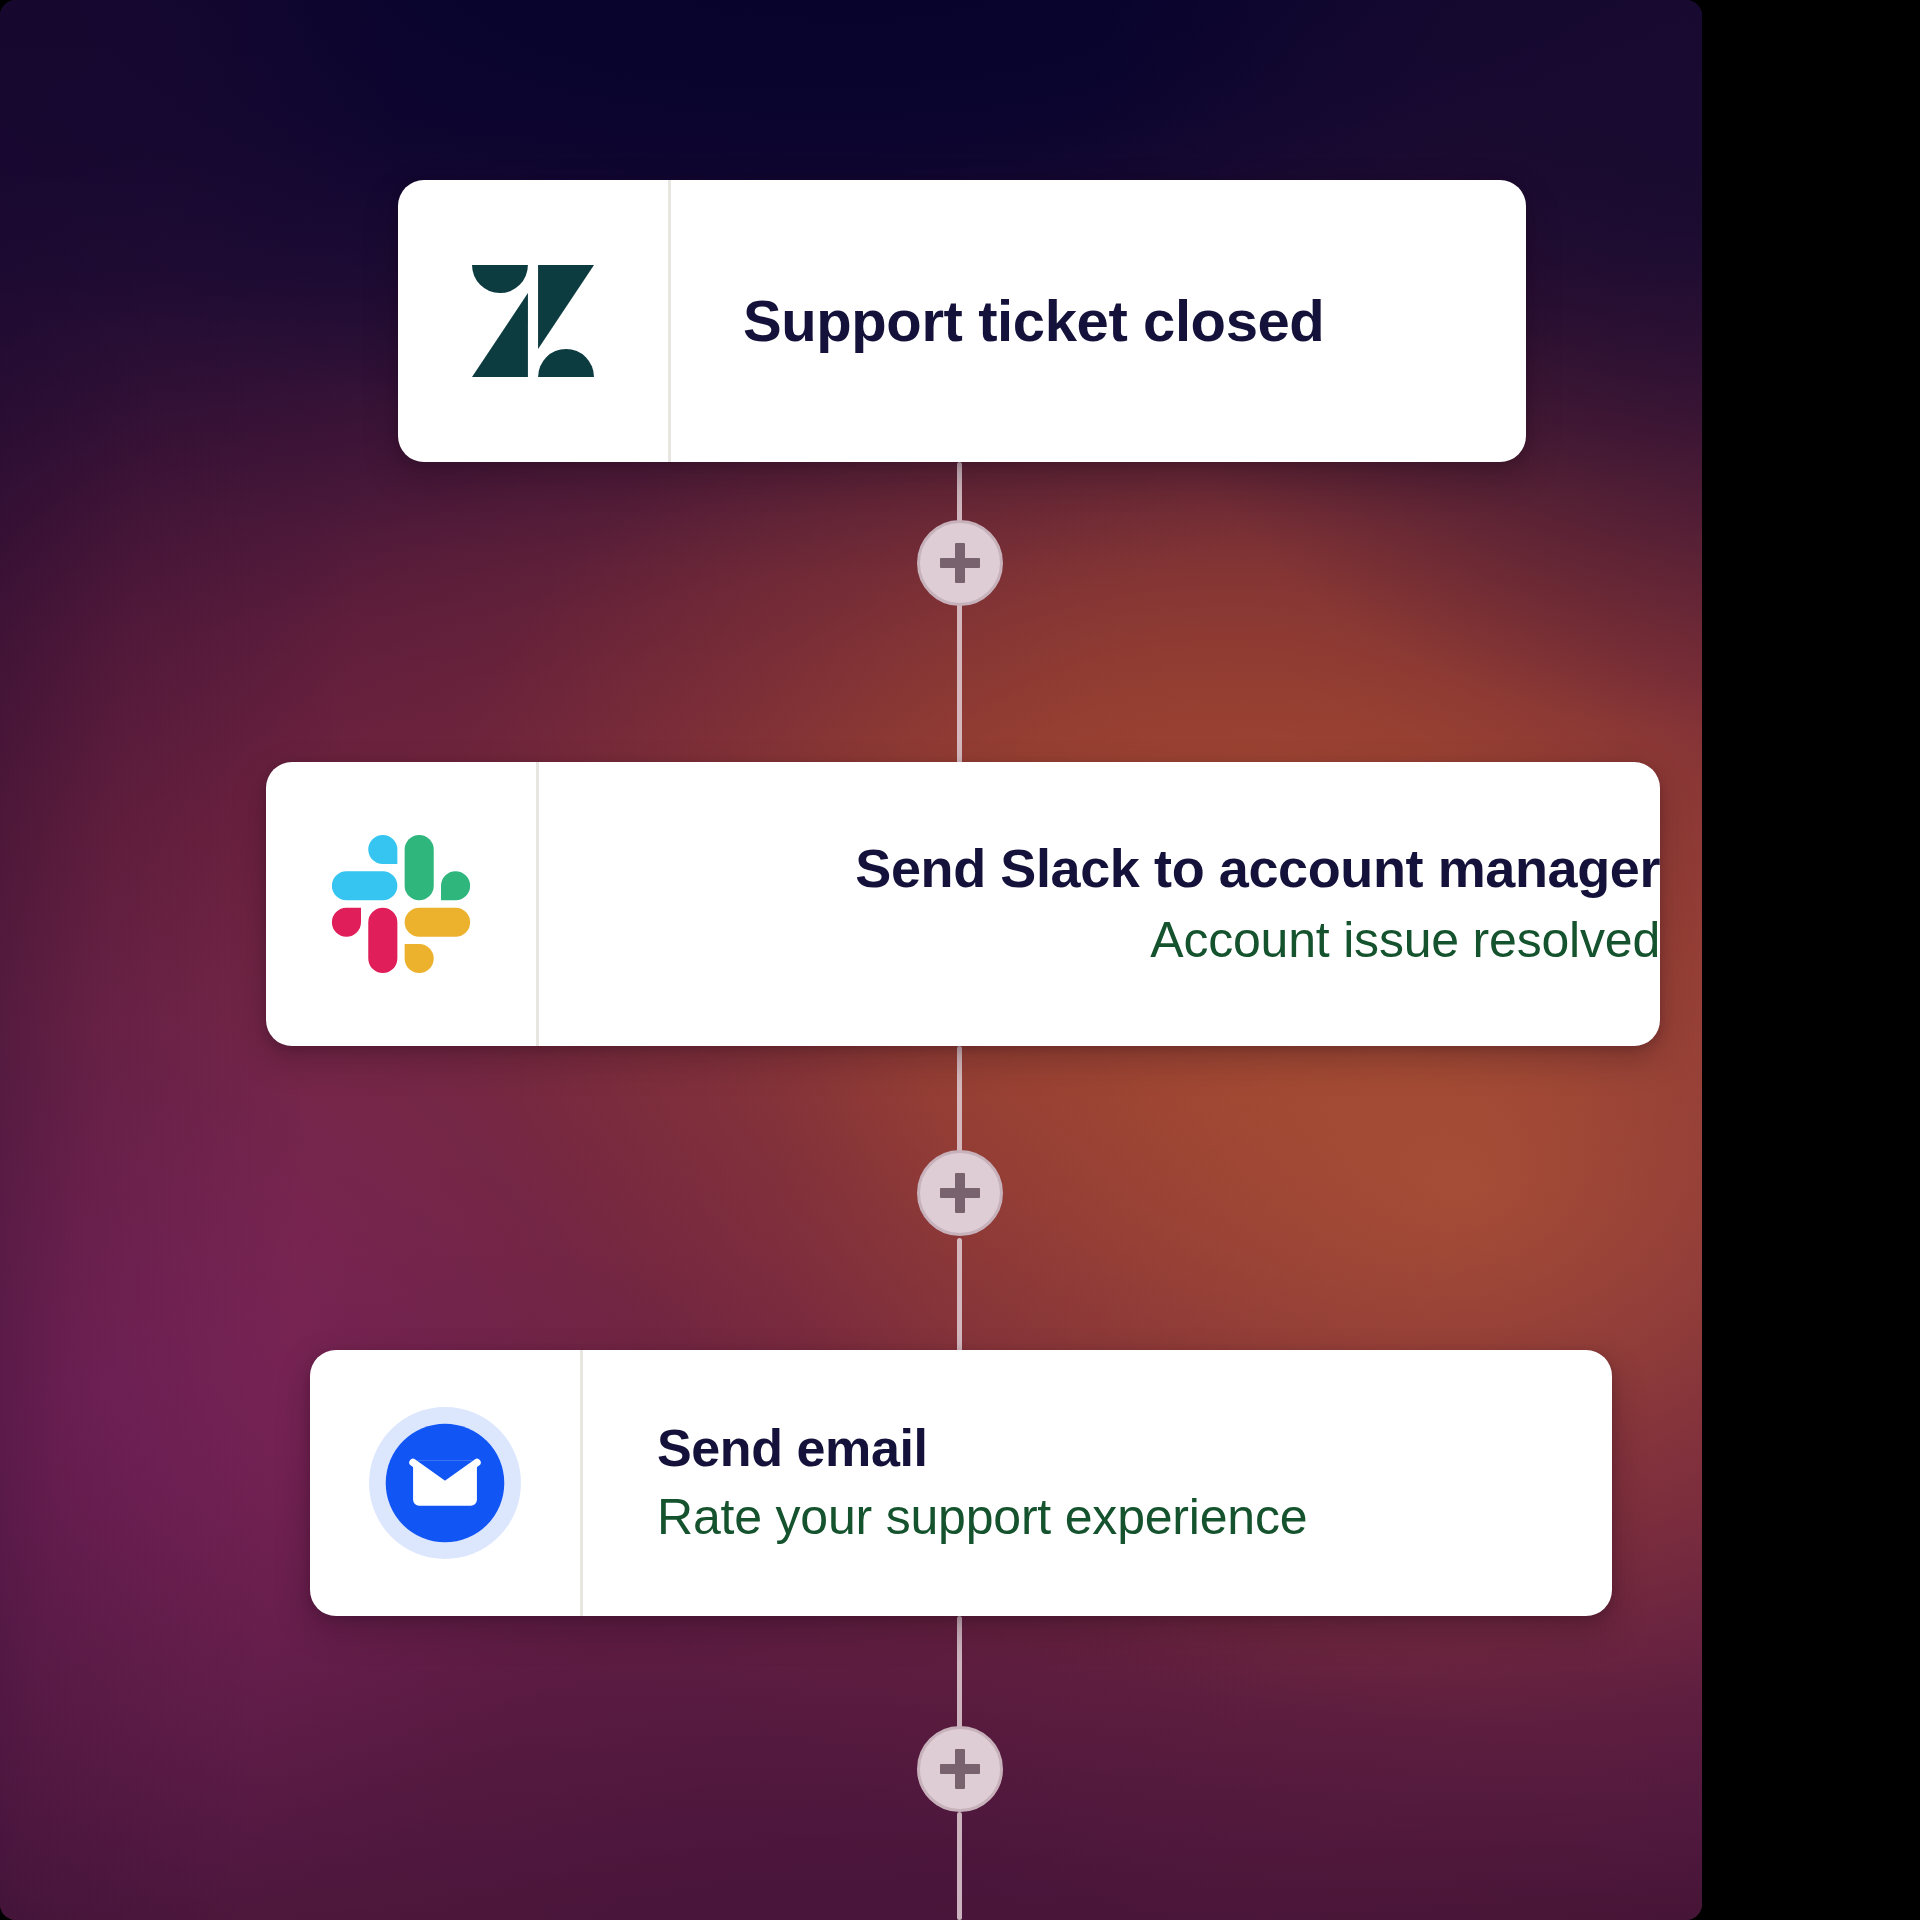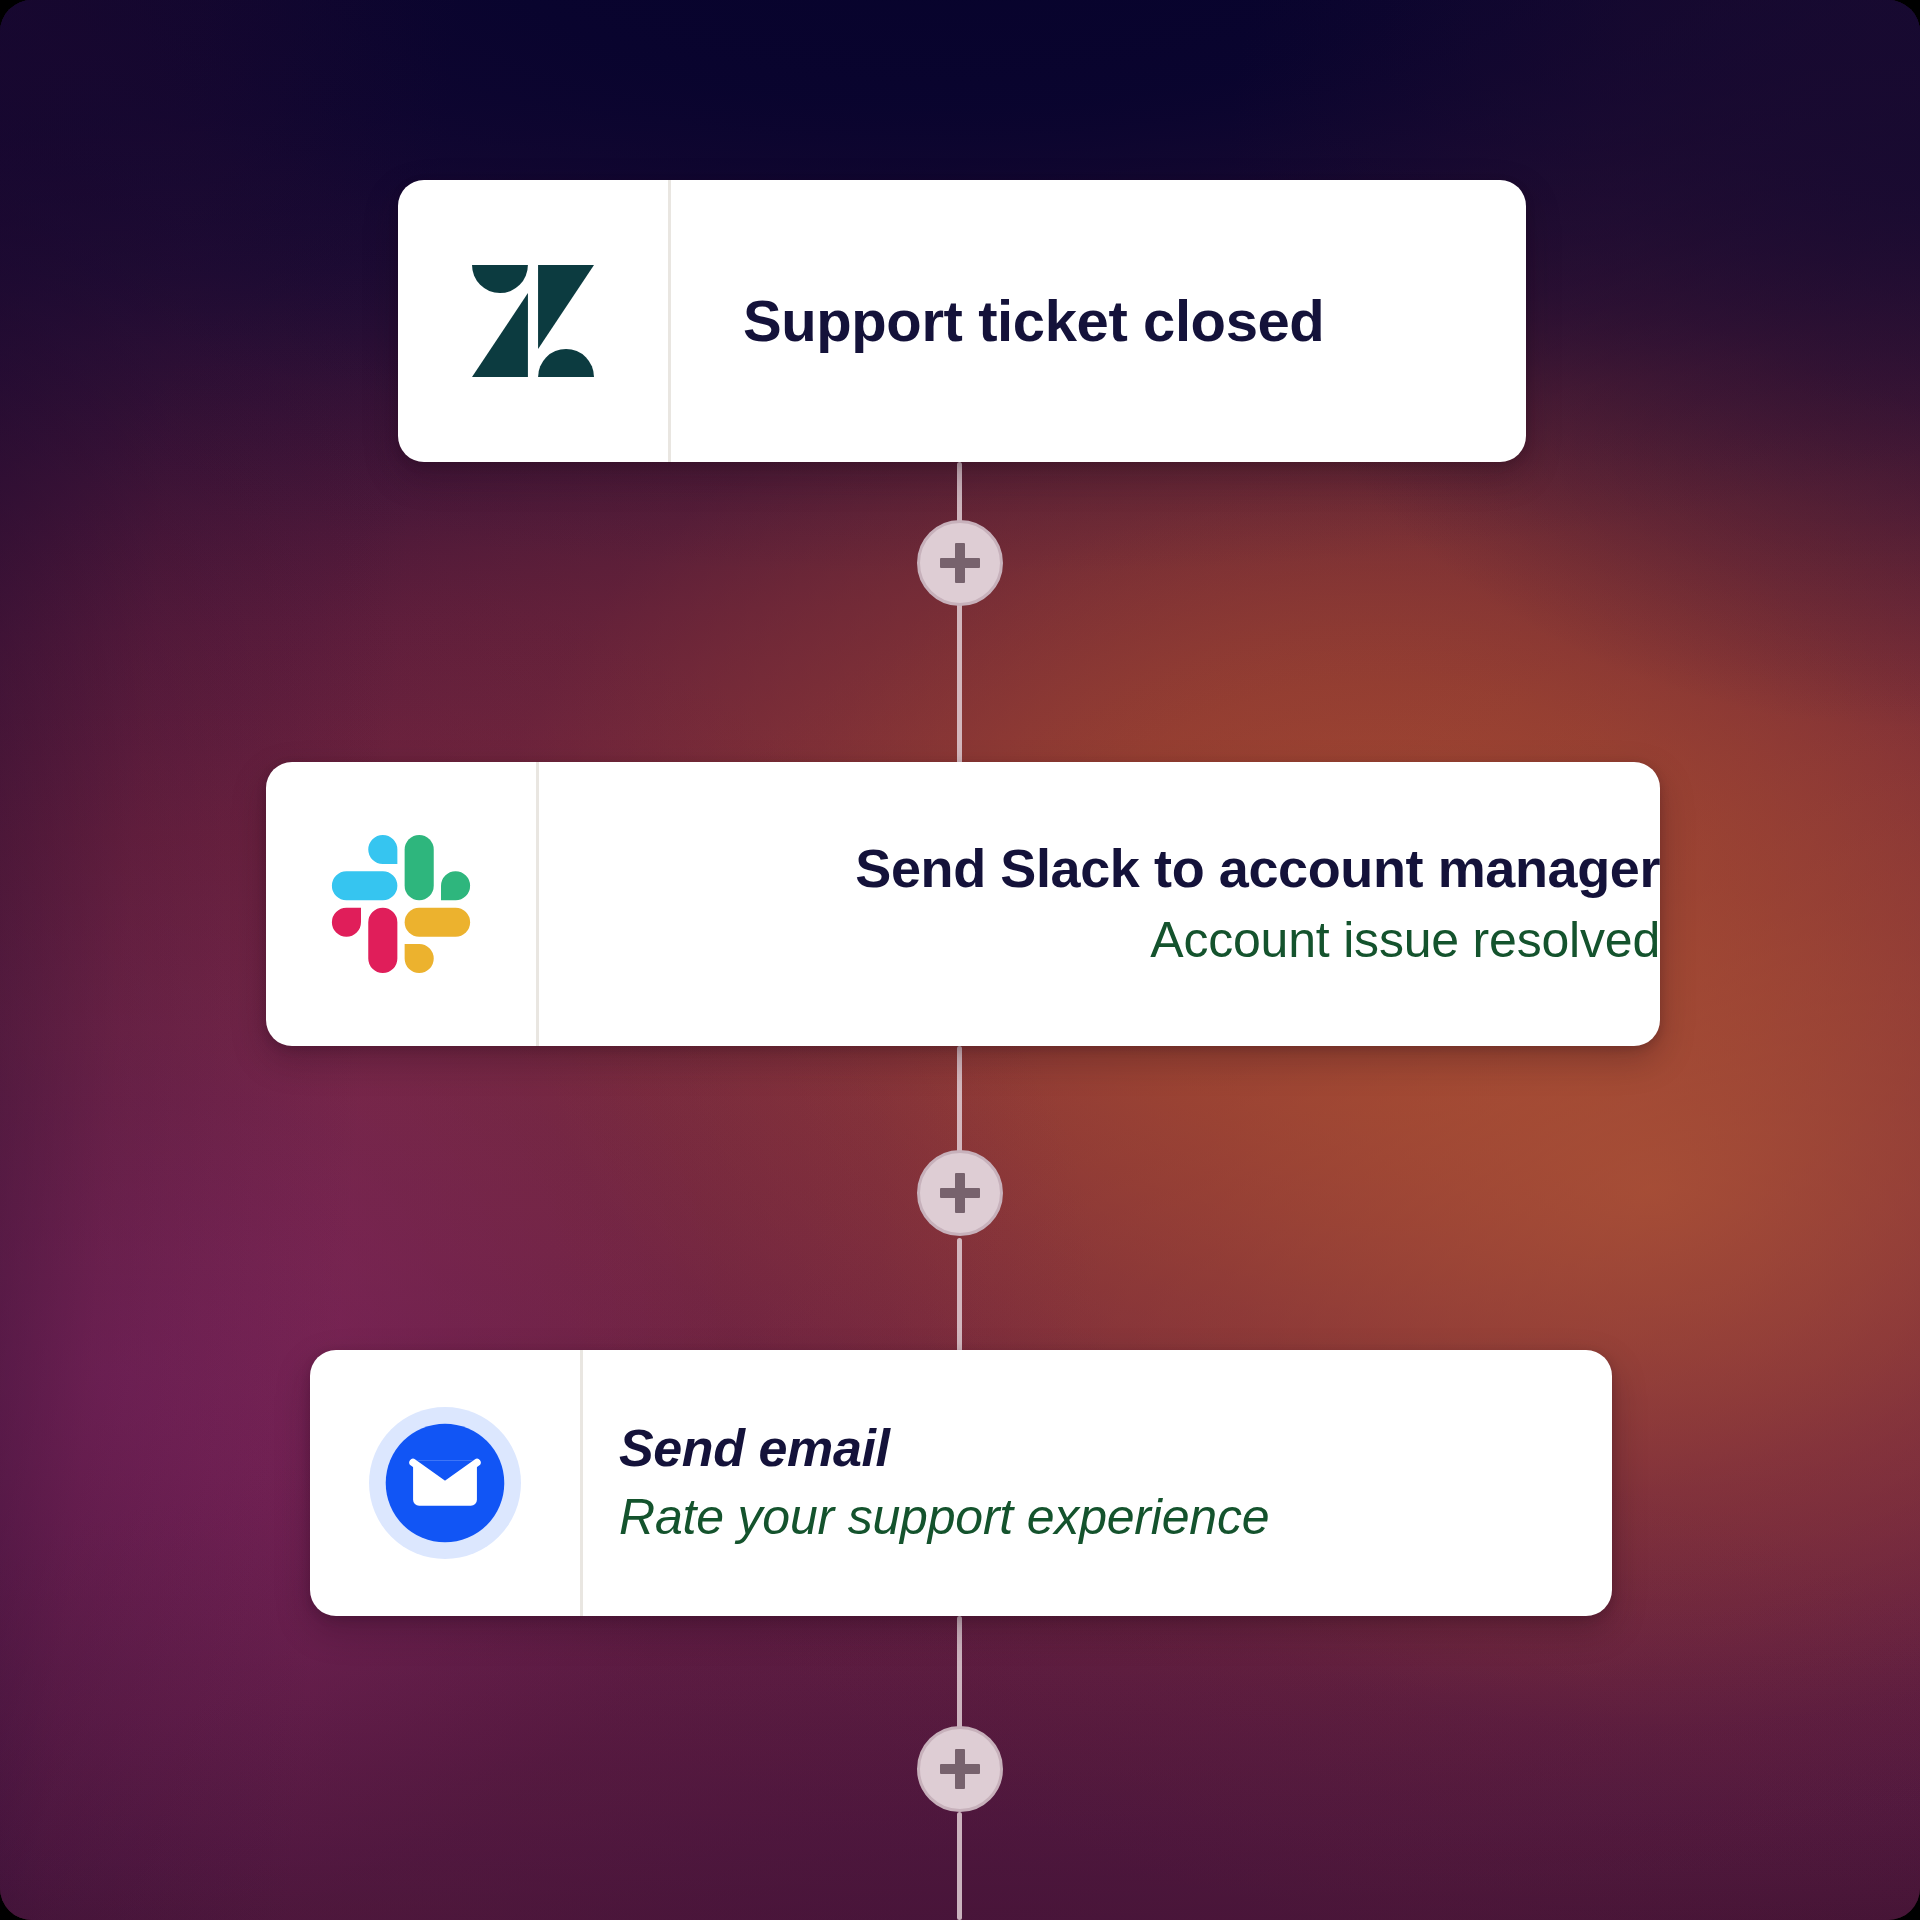--- a/index.html
+++ b/index.html
@@ -9,23 +9,23 @@
   }
   body {
     width: 1920px;
     height: 1920px;
     overflow: hidden;
     font-family: "Liberation Sans", sans-serif;
   }
 
   #stage {
     position: relative;
-    width: 1920px;
+    width: 1702px;
     height: 1920px;
-    border-radius: 32px;
+    border-radius: 16px;
     overflow: hidden;
     background: #2b0f1f;
   }
 
   
   .bg-base {
     position: absolute;
     inset: 0;
     background: linear-gradient(178deg,
         #090430 0%,
@@ -209,21 +209,21 @@
   #card-slack .card-sub { font-size: 50px; }
 
   
   #card-email {
     left: 310px;
     top: 1350px;
     width: 1302px;
     height: 266px;
   }
   #card-email .card-icon { width: 270px; }
-  #card-email .card-body { padding-left: 36px; font-style: italic; }
+  #card-email .card-body { padding-left: 74px; }
   #card-email .card-title { font-size: 52px; margin-bottom: 12px; }
   #card-email .card-sub { font-size: 50px; }
 
   
   .zendesk-mark { width: 128px; height: 122px; display: block; }
 
   
   .slack-mark { width: 140px; height: 140px; display: block; }
 
   

